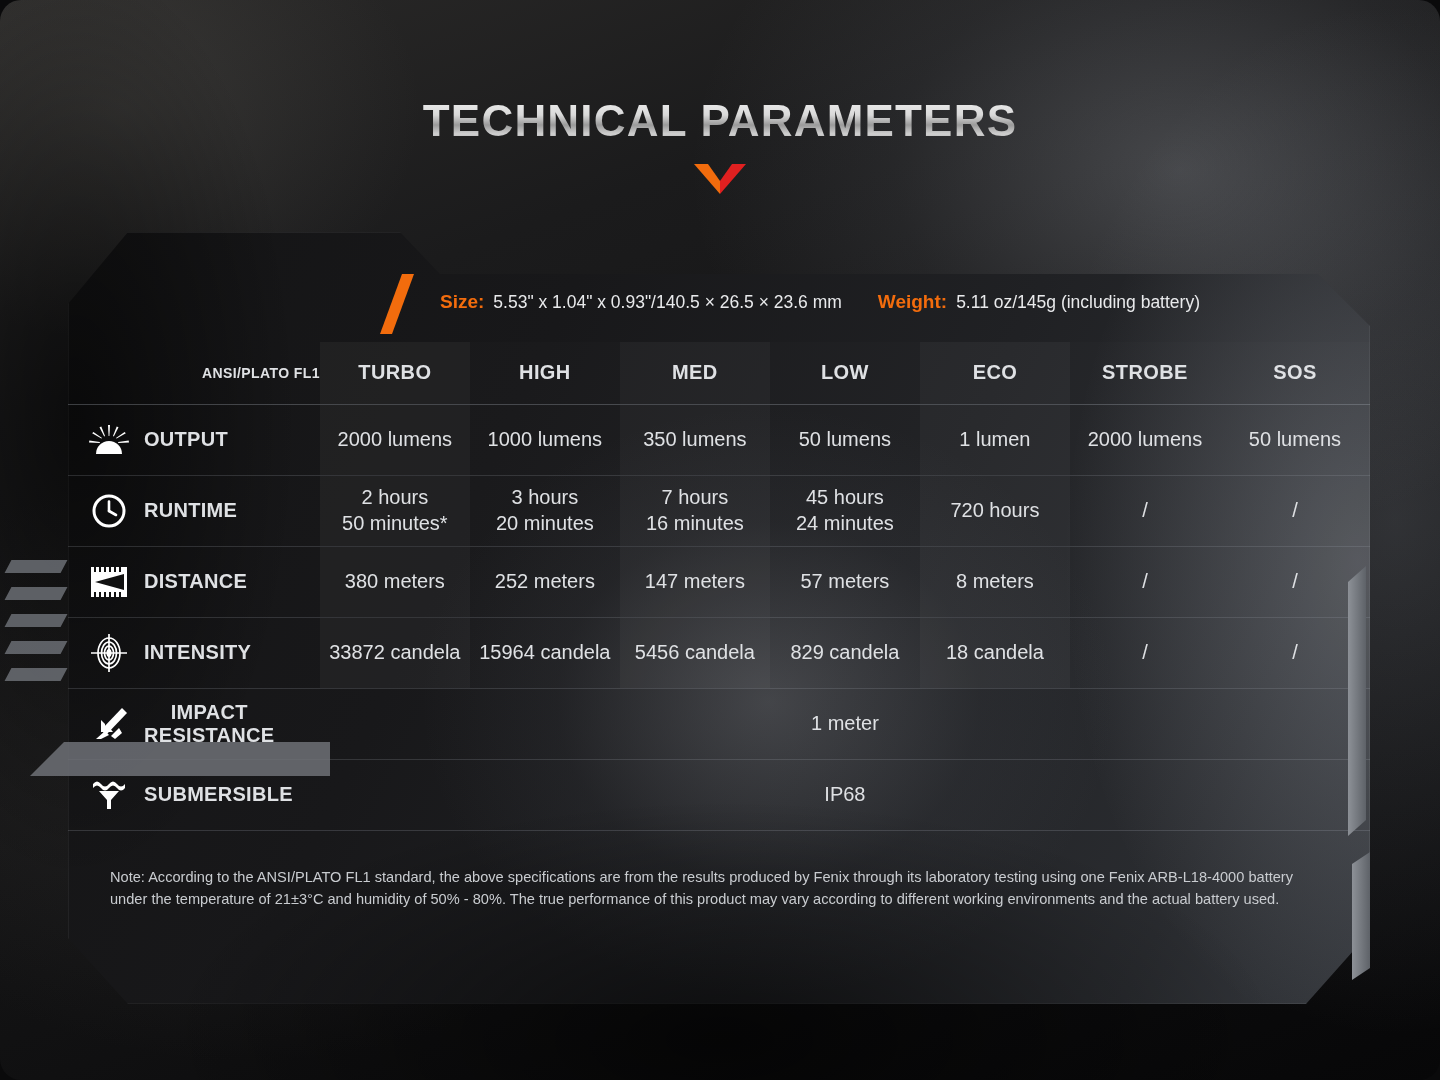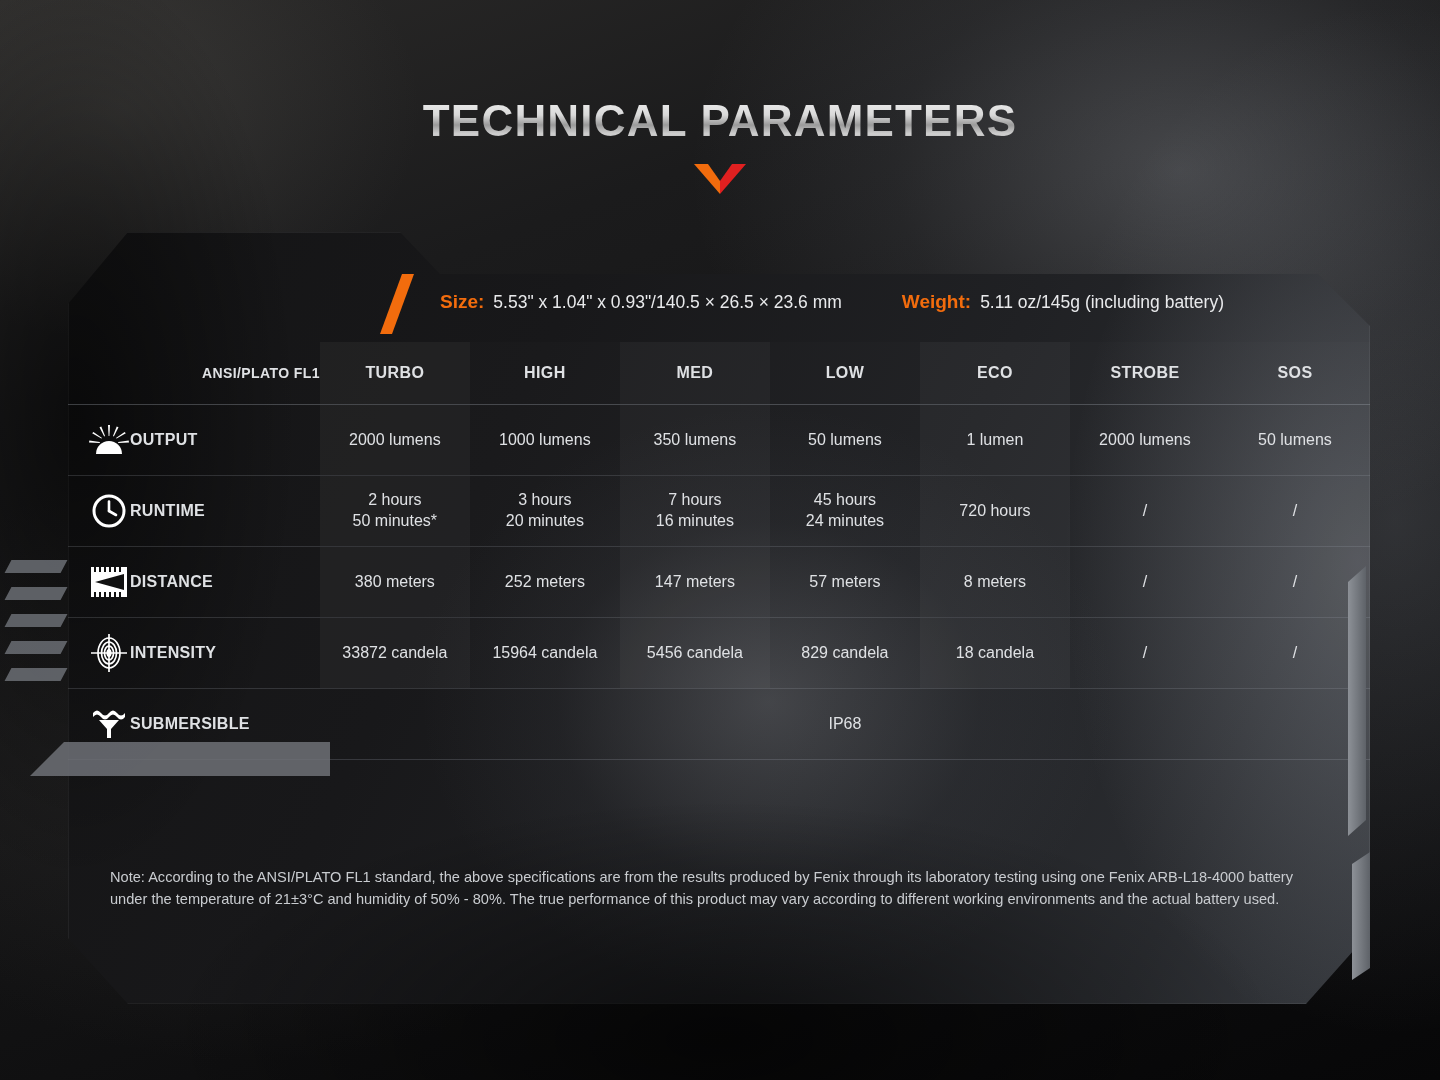--- a/index.html
+++ b/index.html
@@ -16,20 +16,21 @@
   #stage {
     position: relative;
     width: 1440px;
     height: 1080px;
     background:
       radial-gradient(ellipse 680px 520px at 1180px 170px, rgba(200,205,215,0.26) 0%, rgba(150,155,165,0.10) 42%, rgba(0,0,0,0) 72%),
       radial-gradient(ellipse 520px 760px at 1395px 520px, rgba(175,182,195,0.20) 0%, rgba(0,0,0,0) 68%),
       radial-gradient(ellipse 430px 330px at 120px 110px, rgba(120,118,112,0.20) 0%, rgba(0,0,0,0) 70%),
       radial-gradient(ellipse 600px 420px at 250px 760px, rgba(70,68,66,0.28) 0%, rgba(0,0,0,0) 72%),
       linear-gradient(160deg, #2b2a29 0%, #1b1b1c 26%, #151516 52%, #0d0d0e 78%, #070708 100%);
+    border-radius: 21px;
   }
   #stage::after {
     content: "";
     position: absolute; inset: 0;
     background:
       radial-gradient(ellipse 300px 620px at 75px 420px, rgba(0,0,0,0.55) 0%, rgba(0,0,0,0) 75%),
       radial-gradient(ellipse 700px 300px at 720px 1040px, rgba(0,0,0,0.6) 0%, rgba(0,0,0,0) 80%);
     pointer-events: none;
   }
 
@@ -103,57 +104,57 @@
     position: absolute;
     left: 372px; top: 42px;
     width: 930px; height: 56px;
     display: flex; align-items: center;
     z-index: 3;
     font-size: 17.5px;
   }
   .spec-key { color: #f26c0d; font-weight: bold; font-size: 19px; }
   .spec-val { color: #e9eaec; margin-left: 9px; }
   .spec-group { display: flex; align-items: baseline; }
-  .spec-group.weight { margin-left: 60px; }
+  .spec-group.weight { margin-left: 36px; }
 
   
   .table-area {
     position: absolute;
     left: 0; top: 110px;
     width: 1302px;
     z-index: 3;
   }
   table.spec { width: 1302px; border-collapse: collapse; table-layout: fixed; }
   table.spec col.c-label  { width: 230px; }
   table.spec col.c-mode   { width: 137px; }
 
   table.spec th, table.spec td {
     text-align: center;
     vertical-align: middle;
-    font-size: 16px;
+    font-size: 20px;
     color: #dfe1e4;
     position: relative;
   }
   thead th { height: 62px; font-size: 17px; font-weight: bold; color: #f26c0d; letter-spacing: .4px; }
   thead th.label-head { text-align: right; padding-left: 22px; font-size: 14px; }
   thead tr { border-bottom: 1px solid rgba(180,185,195,0.30); }
 
   tbody tr { border-bottom: 1px solid rgba(170,175,185,0.20); }
   tbody tr.no-line { border-bottom: 1px solid rgba(170,175,185,0.22); }
   tbody td { height: 71px; }
 
   td.rowlabel {
     text-align: left;
     padding-left: 20px;
     color: #eceef0;
     font-size: 17.5px;
     font-weight: bold;
     letter-spacing: .3px;
   }
-  .label-inner { display: flex; align-items: center; }
+  .label-inner { display: flex; align-items: center; gap: 14px; }
   .label-text { line-height: 1.12; }
   .icon-box { width: 42px; height: 40px; flex: 0 0 42px; display: flex; align-items: center; justify-content: center; }
 
   
   .tint-a { background: rgba(255,255,255,0.045); }
   .tint-b { background: rgba(255,255,255,0.012); }
 
   .cell-two { line-height: 1.28; }
   .slash { font-size: 17px; color: #d8dadd; }
   .merged { font-size: 16px; color: #dfe1e4; }
@@ -381,20 +382,41 @@
             </td>
             <td class="tint-a">33872 candela</td>
             <td class="tint-b">15964 candela</td>
             <td class="tint-a">5456 candela</td>
             <td class="tint-b">829 candela</td>
             <td class="tint-a">18 candela</td>
             <td class="tint-b slash">/</td>
             <td class="tint-b slash">/</td>
           </tr>
 
+          <tr>
+            <td class="rowlabel">
+              <div class="label-inner">
+                <span class="icon-box">
+                  <svg width="40" height="36" viewBox="0 0 40 36">
+                    <g fill="#ffffff">
+                      <polygon points="33,2 38,7 17,29 12,24"></polygon>
+                      <polygon points="12,14 12,26 24,26 20,21 16,21 16,18"></polygon>
+                      <polygon points="7,33 16,25 20,29 12,33"></polygon>
+                      <polygon points="22,30 30,22 33,27 26,33"></polygon>
+                    </g>
+                  </svg>
+                </span>
+                <span class="label-text">
+                  <span>IMPACT</span><br>
+                  <span>RESISTANCE</span>
+                </span>
+              </div>
+            </td>
+            <td class="merged" colspan="7">1 meter</td>
+          </tr>
 
           <tr class="no-line">
             <td class="rowlabel">
               <div class="label-inner">
                 <span class="icon-box">
                   <svg width="40" height="34" viewBox="0 0 40 34">
                     <g fill="#ffffff">
                       <path d="M4 6 q4 -5 8 0 q4 5 8 0 q4 -5 8 0 q4 5 8 0 l0 4 q-4 5 -8 0 q-4 -5 -8 0 q-4 5 -8 0 q-4 -5 -8 0 z"></path>
                       <polygon points="10,13 30,13 22,22 22,31 18,31 18,22"></polygon>
                     </g>

